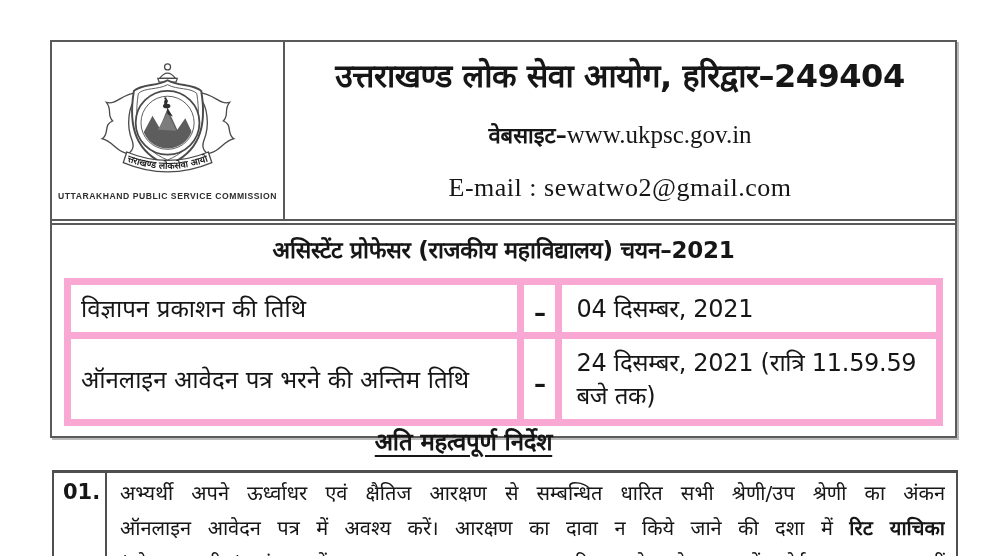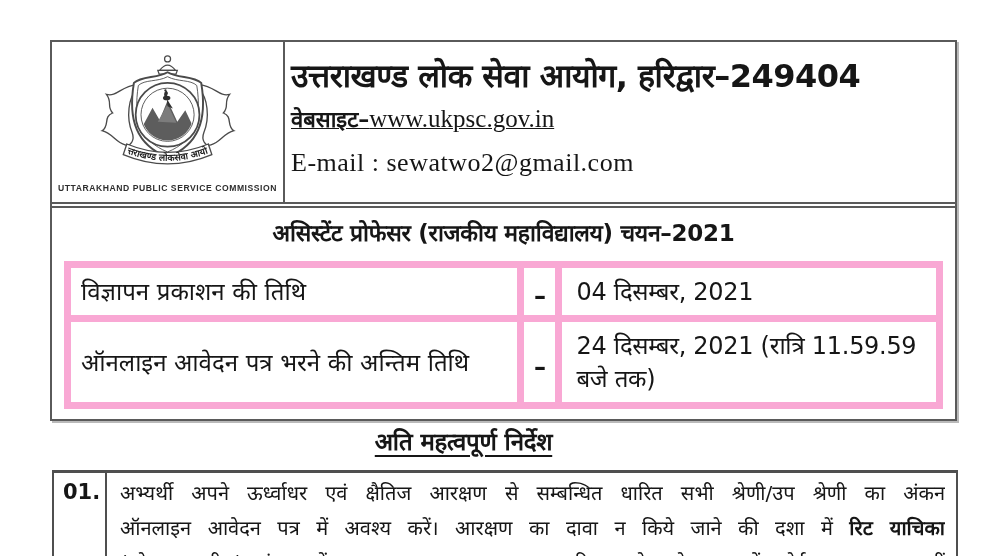--- a/index.html
+++ b/index.html
@@ -21,26 +21,26 @@
   .header-row { display:flex; min-height:160px; }
   .logo-cell {
     width:233px; border-right:2px solid #5a5a5a;
     display:flex; flex-direction:column; align-items:center; justify-content:center;
     padding:6px 4px 7px;
   }
   .logo-caption {
     font:bold 8.6px "Liberation Sans", sans-serif;
     letter-spacing:.55px; color:#2e2e2e; margin-top:8px; white-space:nowrap;
   }
-  .header-cell { flex:1; text-align:left; padding:15px 6px 16px; }
+  .header-cell { flex:1; text-align:center; padding:15px 6px 16px; }
   .org-name { font-size:32px; font-weight:bold; line-height:1.2; letter-spacing:-.5px; }
-  .website-line { margin-top:8px;text-decoration:underline; }
+  .website-line { margin-top:24px; }
   .website-label { font-weight:bold; font-size:22px; }
   .website-url { font-family:"Liberation Serif", serif; font-size:25px; }
-  .email-line { margin-top:15px; font-family:"Liberation Serif", serif; font-size:26px; letter-spacing:.5px; }
+  .email-line { margin-top:24px; font-family:"Liberation Serif", serif; font-size:26px; letter-spacing:.5px; }
 
   .advert-row {
     border-top:2px solid #5a5a5a; text-align:center;
     padding:9px 0 10px; font-size:22px; font-weight:bold; letter-spacing:-.3px;
   }
   .post-row {
     border-top:6px double #5a5a5a; text-align:center;
     padding:8px 0 9px; font-size:23px; font-weight:bold; letter-spacing:-.3px;
   }
 

